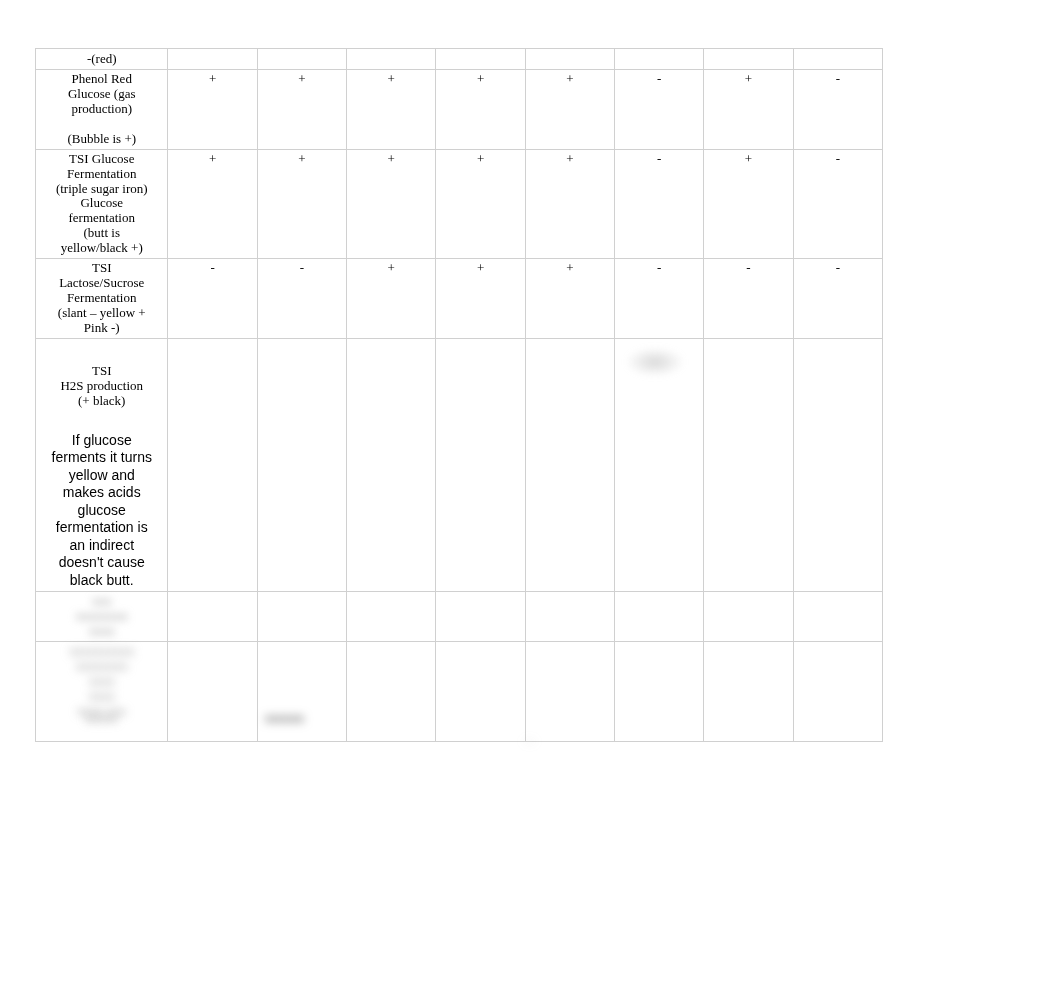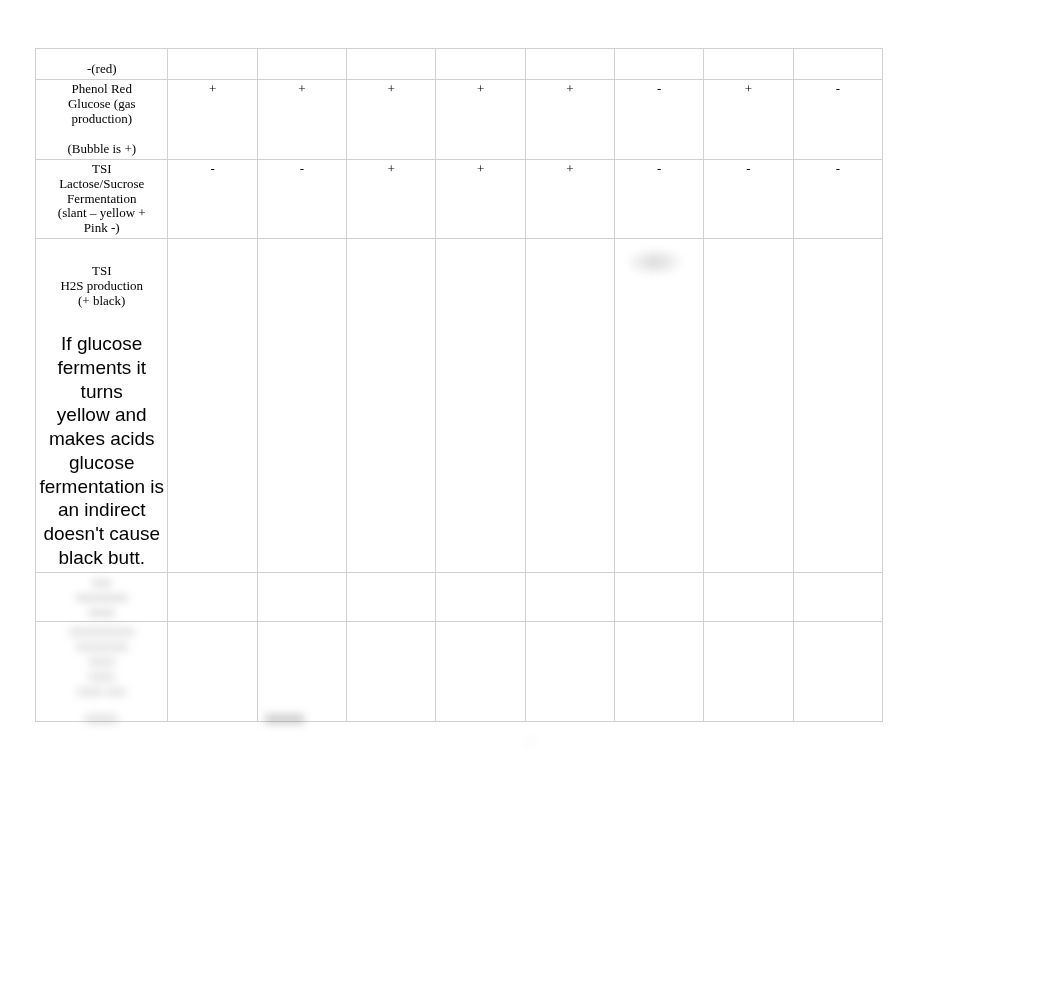--- a/index.html
+++ b/index.html
@@ -39,21 +39,21 @@
     }
     td.data-cell {
       width: 89px;
     }
     .multiline {
       white-space: pre-line;
       margin-top: 23px;
     }
     .sans-note {
       font-family: Arial, Helvetica, sans-serif;
-      font-size: 19px;
+      font-size: 14px;
       line-height: 1.25;
     }
     .blurred-row td {
       filter: blur(4px);
       color: #888;
       height: 48px;
     }
     .blurred-row-tall td {
       filter: blur(5px);
       color: #888;
@@ -66,21 +66,21 @@
       content: "";
       position: absolute;
       left: 10px;
       top: 8px;
       width: 60px;
       height: 30px;
       background: radial-gradient(ellipse at center, rgba(180,180,180,0.5) 0%, rgba(180,180,180,0) 70%);
       filter: blur(3px);
     }
     .row-top-pad td {
-      padding-top: 13px;
+      padding-top: 3px;
     }
     .bottom-blur {
       position: absolute;
       left: 35px;
       top: 700px;
       width: 848px;
       height: 50px;
       filter: blur(5px);
     }
     .bottom-blur .bb-left {
@@ -145,20 +145,37 @@
         <td class="data-cell">+</td>
         <td class="data-cell">+</td>
         <td class="data-cell">+</td>
         <td class="data-cell">+</td>
         <td class="data-cell">+</td>
         <td class="data-cell">-</td>
         <td class="data-cell">+</td>
         <td class="data-cell">-</td>
       </tr>
 
+      <tr>
+        <td class="label-cell multiline">TSI  Glucose
+Fermentation
+(triple sugar iron)
+Glucose
+fermentation
+(butt is
+yellow/black +)</td>
+        <td class="data-cell">+</td>
+        <td class="data-cell">+</td>
+        <td class="data-cell">+</td>
+        <td class="data-cell">+</td>
+        <td class="data-cell">+</td>
+        <td class="data-cell">-</td>
+        <td class="data-cell">+</td>
+        <td class="data-cell">-</td>
+      </tr>
 
       <tr>
         <td class="label-cell multiline">TSI
 Lactose/Sucrose
 Fermentation
 (slant – yellow +
 Pink -)</td>
         <td class="data-cell">-</td>
         <td class="data-cell">-</td>
         <td class="data-cell">+</td>

